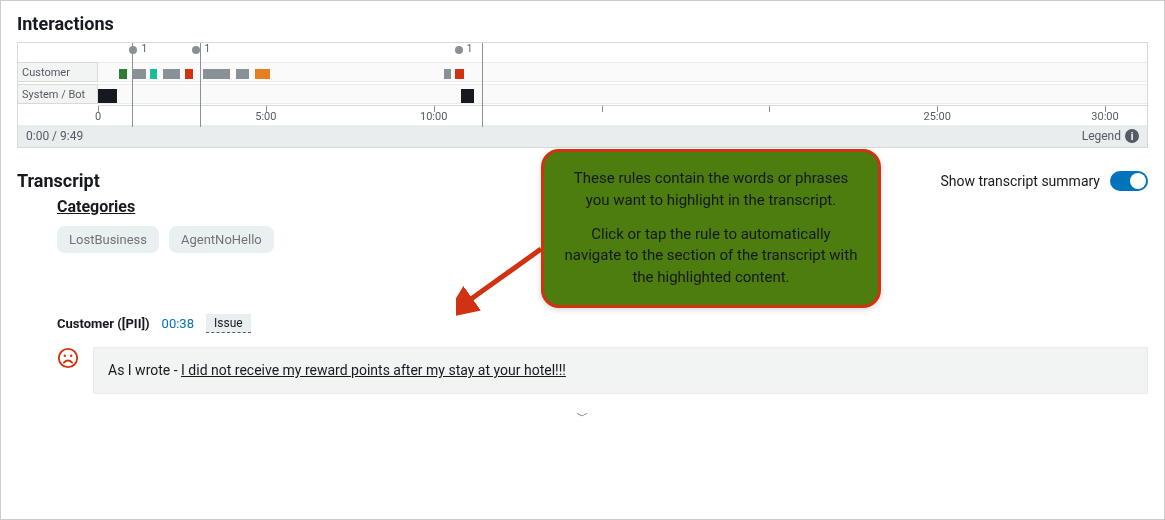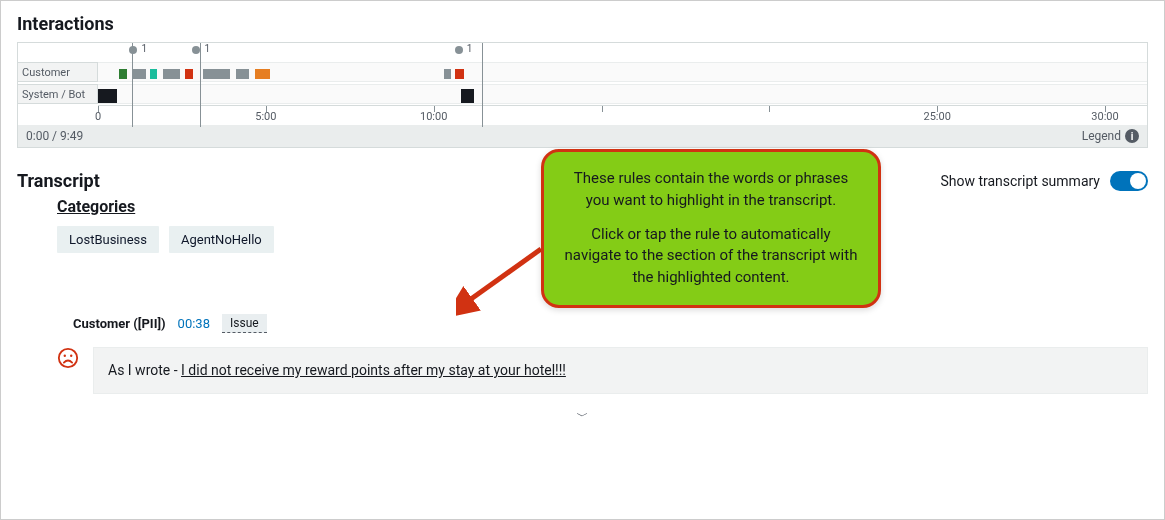--- a/index.html
+++ b/index.html
@@ -138,35 +138,35 @@
   .toggle::after {
     content:""; position:absolute; right:2px; top:2px;
     width:16px;height:16px;border-radius:50%;background:#fff;
   }
 
   .categories-block { margin: 6px 0 0 40px; }
   .categories-title { font-size: 16px; font-weight: 700; margin-bottom: 10px; text-decoration: underline; }
   .chips { display:flex; gap:10px; flex-wrap:wrap; }
   .chip {
     background: #e9f0f1;
-    color: #0f172a;
+    color: #737373;
     padding: 6px 12px;
     font-size: 13px;
-    border-radius: 1px;
+    border-radius: 8px;
     cursor: pointer;
   }
 
   .collapse-arrow {
     text-align:center; color:#545b64; font-size:12px; margin-top:26px;
     cursor:pointer;
   }
 
   
   .utterance { margin: 18px 0 0 40px; }
-  .utt-head { display:flex; align-items:center; gap:12px; font-size:13px;margin-left:16px; }
+  .utt-head { display:flex; align-items:center; gap:12px; font-size:13px; }
   .utt-speaker { font-weight:700; }
   .utt-time { color:#0073bb; cursor:pointer; }
   .issue-badge {
     background:#e9eef0; padding:2px 8px; font-size:12px;
     border-bottom: 1px dashed #545b64;
     cursor:pointer;
   }
   .utt-row { display:flex; align-items:flex-start; gap:14px; margin-top:14px; }
   .face-icon {
     width:22px;height:22px;flex:0 0 22px;
@@ -176,21 +176,21 @@
     padding:12px 14px; flex:1;
     font-size:14px; line-height:1.5;
   }
   .utt-bubble .hl { text-decoration: underline; text-decoration-color:#16191f; }
 
   
   .callout {
     position:absolute;
     left: 540px; top: 148px;
     width: 340px;
-    background:#84cc16;
+    background:#4d7c0f;
     border: 3px solid #d13212;
     border-radius: 18px;
     padding: 16px 18px;
     text-align:center;
     font-size: 15px;
     line-height:1.45;
     z-index: 50;
     box-shadow: 0 2px 6px rgba(0,0,0,0.15);
   }
   .arrow {

